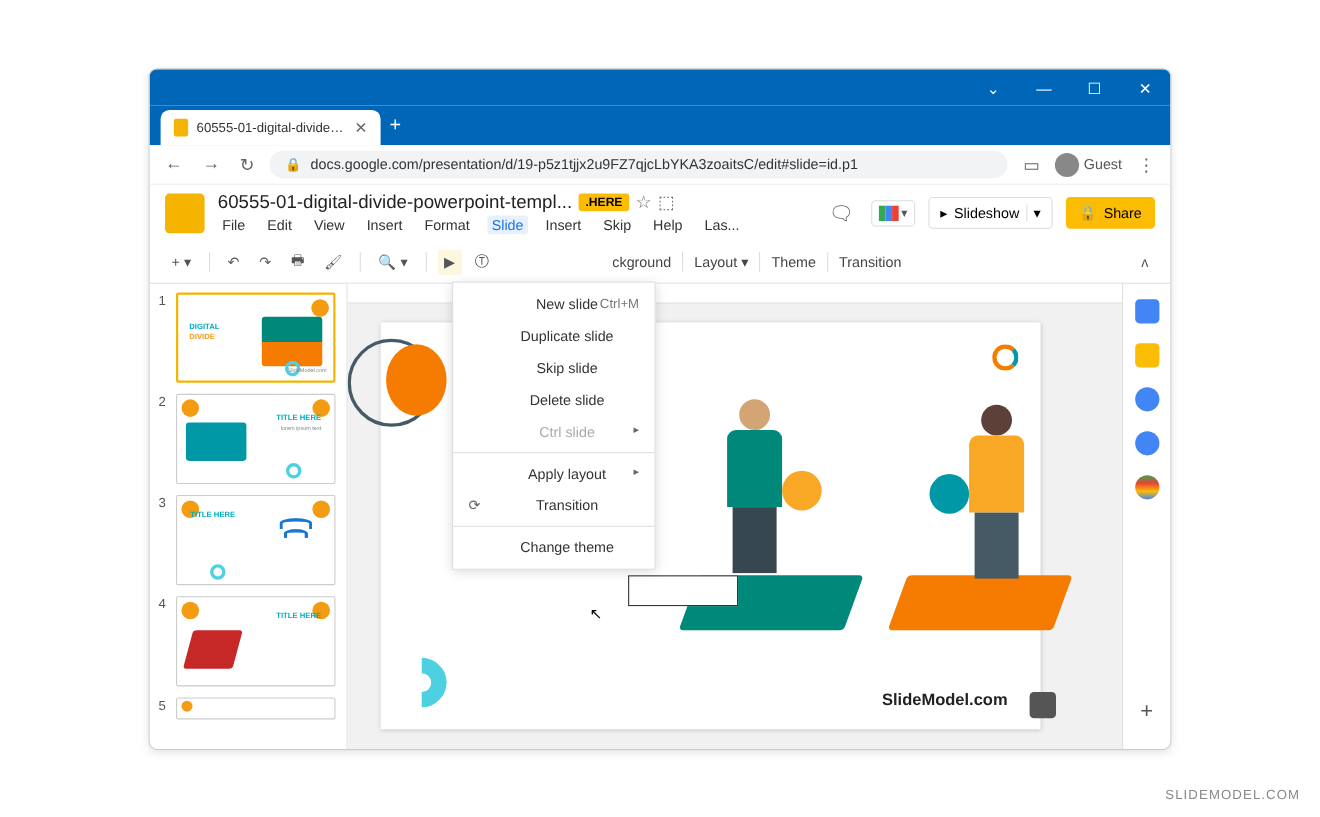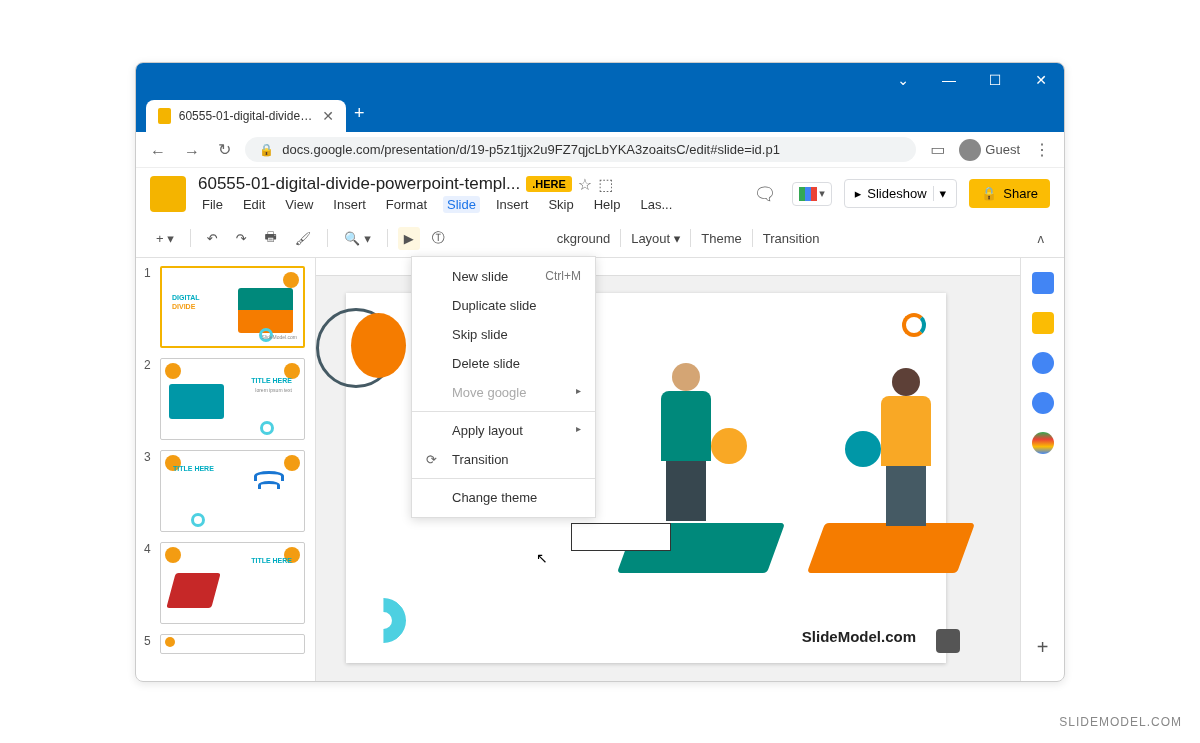--- a/index.html
+++ b/index.html
@@ -64,21 +64,21 @@
     .person2 .legs { width: 40px; height: 60px; background: #455a64; margin: 0 auto; }
     .platform1 { position: absolute; left: 10px; bottom: 20px; width: 150px; height: 50px; background: #00897b; transform: skewX(-20deg); border-radius: 4px; }
     .platform2 { position: absolute; right: 10px; bottom: 20px; width: 150px; height: 50px; background: #f57c00; transform: skewX(-20deg); border-radius: 4px; }
     .plug1 { position: absolute; left: 95px; top: 75px; width: 36px; height: 36px; background: #f9a825; border-radius: 50%; }
     .plug2 { position: absolute; right: 95px; top: 78px; width: 36px; height: 36px; background: #0097a7; border-radius: 50%; }
     .logo-dot { position: absolute; right: 20px; top: 20px; width: 24px; height: 24px; border: 4px solid #f57c00; border-right-color: #0097a7; border-radius: 50%; }
     .partial-circle { position: absolute; left: -30px; top: 15px; width: 80px; height: 80px; border: 3px solid #455a64; border-radius: 50%; }
     .orange-blob { position: absolute; left: 5px; top: 20px; width: 55px; height: 65px; background: #f57c00; border-radius: 50%; }
     .cyan-ring { position: absolute; left: 15px; bottom: 20px; width: 45px; height: 45px; border: 14px solid #4dd0e1; border-radius: 50%; border-bottom-color: transparent; border-left-color: transparent; transform: rotate(45deg); }
     .dropdown { position: absolute; left: 275px; top: 193px; width: 185px; background: #fff; border: 1px solid #ddd; box-shadow: 0 2px 10px rgba(0,0,0,0.15); z-index: 100; padding: 5px 0; font-size: 13px; }
-    .dd-item { padding: 7px 16px 7px 40px; cursor: pointer; color: #333; position: relative; white-space: nowrap; }
+    .dd-item { padding: 7px 16px 7px 40px; cursor: pointer; color: #333; position: relative; white-space: nowrap; text-align: center; }
     .dd-item.hover { background: #eee; }
     .dd-item.disabled { color: #aaa; }
     .dd-item .shortcut { position: absolute; right: 14px; color: #777; font-size: 12px; }
     .dd-item .arrow { position: absolute; right: 14px; color: #666; font-size: 10px; }
     .dd-item .preicon { position: absolute; left: 14px; color: #666; font-size: 13px; }
     .dd-sep { height: 1px; background: #e0e0e0; margin: 4px 0; }
     .cursor { position: absolute; left: 400px; top: 487px; font-size: 14px; z-index: 101; }
     .sidepanel { width: 44px; border-left: 1px solid #e0e0e0; display: flex; flex-direction: column; align-items: center; gap: 18px; padding-top: 14px; }
     .sp-icon { width: 22px; height: 22px; border-radius: 4px; cursor: pointer; }
     .watermark { position: absolute; right: 18px; bottom: 14px; font-size: 12px; letter-spacing: 1px; color: #888; }
@@ -288,21 +288,21 @@
 
   <div class="dropdown">
     <div class="dd-item">
       <span>New slide</span>
       <span class="shortcut">Ctrl+M</span>
     </div>
     <div class="dd-item">Duplicate slide</div>
     <div class="dd-item">Skip slide</div>
     <div class="dd-item">Delete slide</div>
     <div class="dd-item disabled">
-      <span>Move google</span><span class="arrow">▸</span>
+      <span>Ctrl slide</span><span class="arrow">▸</span>
     </div>
     <div class="dd-sep"></div>
     <div class="dd-item">
       <span>Apply layout</span><span class="arrow">▸</span>
     </div>
     <div class="dd-item">
       <span class="preicon">⟳</span>
       <span>Transition</span>
     </div>
     <div class="dd-sep"></div>

